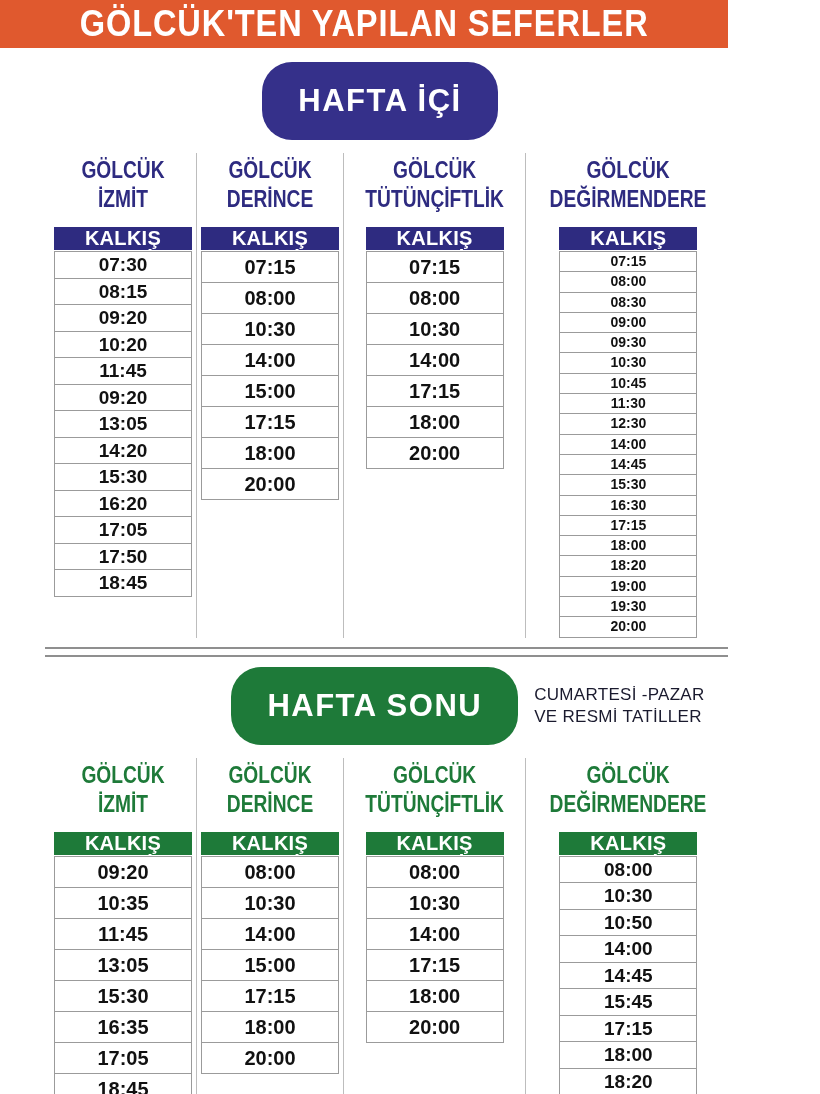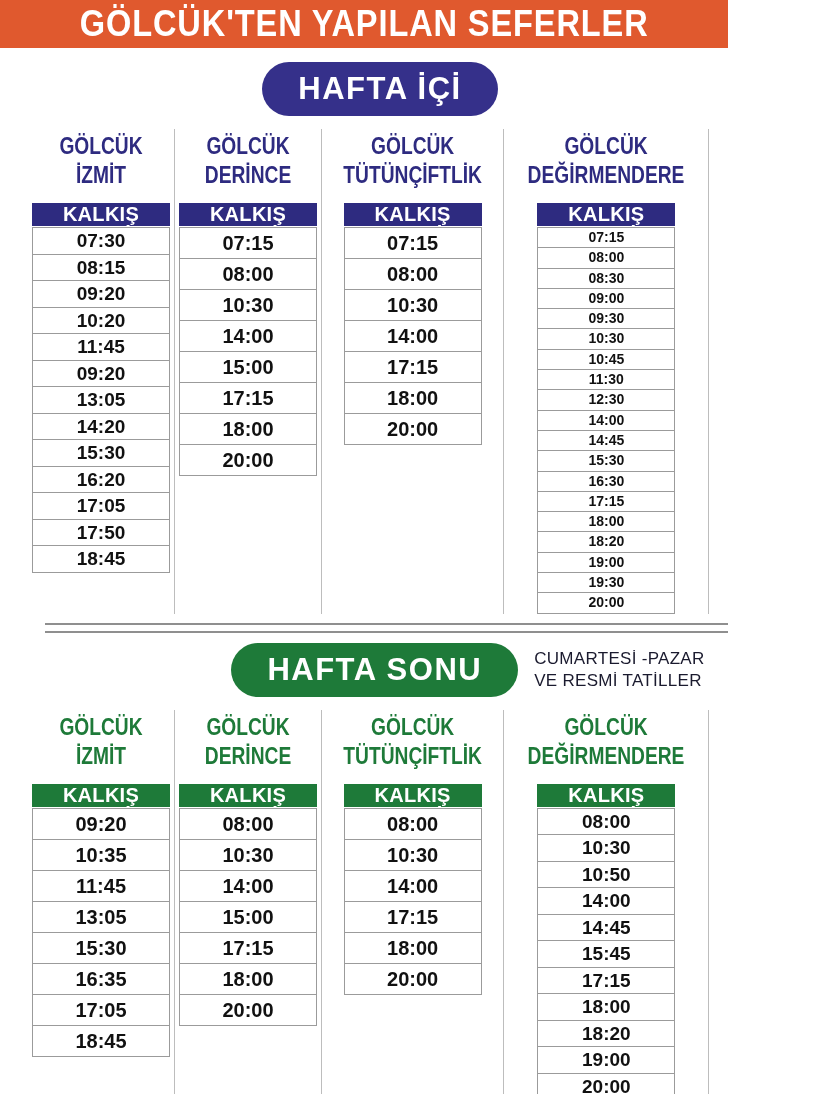--- a/index.html
+++ b/index.html
@@ -21,30 +21,30 @@
   .divider{
     height:6px;margin:9px 0 0 45px;
     border-top:2px solid #8f8f8f;border-bottom:2px solid #8f8f8f;
   }
   .badge-row{
     display:flex;align-items:center;justify-content:center;gap:16px;margin-top:14px;
   }
   .sched.weekend .badge-row{transform:translateX(88px);margin-top:10px;}
   .badge{
     background:var(--pill);color:#ffffff;font-weight:700;font-size:31px;letter-spacing:1.5px;
-    padding:9px 36px;border-radius:30px;white-space:nowrap;margin-left:32px;
+    padding:21px 36px;border-radius:30px;white-space:nowrap;margin-left:32px;
   }
   .note{
     color:#1a1a2e;font-weight:400;font-size:17px;line-height:1.25;letter-spacing:0.3px;
     white-space:nowrap;
   }
   
   .cols{
     display:grid;grid-template-columns:repeat(5,1fr);
-    padding:0 28px;margin-top:13px;
+    padding:0 50px;margin-top:13px;
   }
   .col{padding:0 4px;}
   .col + .col{border-left:1px solid #bdbdbd;}
   .col-title{
     text-align:center;color:var(--accent);font-weight:700;font-size:24px;line-height:29px;
     margin-top:2px;
   }
   .col-title span{display:block;transform:scaleX(0.8);white-space:nowrap;}
   .tbl{width:138px;margin:14px auto 0 auto;}
   .thead{

